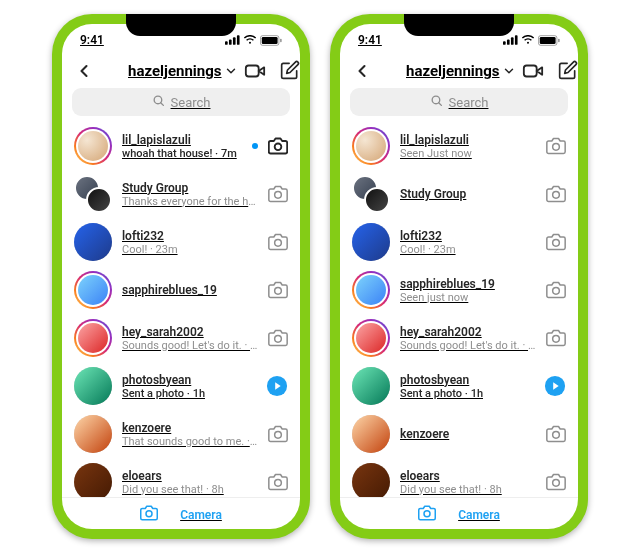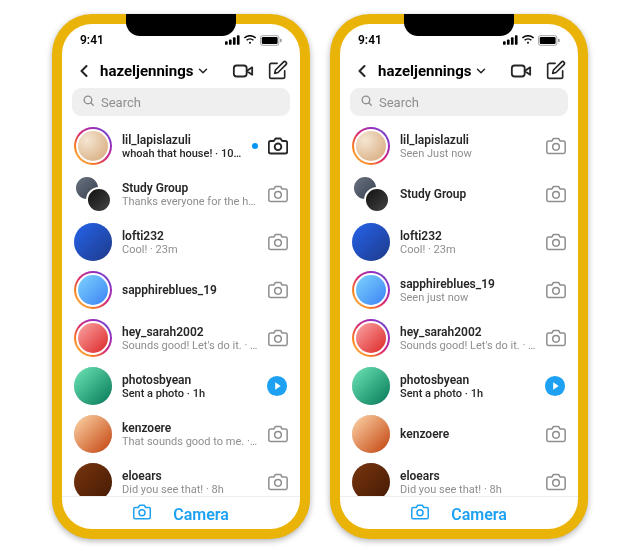--- a/index.html
+++ b/index.html
@@ -1,49 +1,49 @@
 <!DOCTYPE html>
 <html><head>
 <meta charset="utf-8">
 <style>
   :root{
     --black:#000; --white:#fff; --grey:#8e8e8e;
     --light:#efefef; --blue:#1ea1f2; --dot:#0095f6;
   }
   *{box-sizing:border-box;font-family:-apple-system,BlinkMacSystemFont,"Segoe UI",Roboto,Helvetica,Arial,sans-serif;}
   body{margin:0;background:#fff;width:640px;height:553px;display:flex;justify-content:center;align-items:center;gap:20px;}
-  .phone{width:258px;height:525px;background:#eab308;border-radius:40px;padding:10px;position:relative;box-shadow:0 2px 6px rgba(0,0,0,.3);}
+  .phone{width:258px;height:525px;background:#84cc16;border-radius:40px;padding:10px;position:relative;box-shadow:0 2px 6px rgba(0,0,0,.3);text-decoration:underline;}
   .screen{width:100%;height:100%;background:#fff;border-radius:30px;overflow:hidden;position:relative;display:flex;flex-direction:column;}
   .notch{position:absolute;top:0;left:50%;transform:translateX(-50%);width:110px;height:22px;background:#000;border-radius:0 0 14px 14px;z-index:10;}
   .statusbar{height:32px;display:flex;justify-content:space-between;align-items:center;padding:0 18px;font-size:12px;font-weight:600;}
   .status-right{display:flex;align-items:center;gap:3px;}
   .status-right svg{display:block;}
   .header{display:flex;align-items:center;padding:4px 12px 6px;gap:6px;}
-  .header .title{font-size:15px;font-weight:700;display:flex;align-items:center;gap:2px;}
+  .header .title{font-size:15px;font-weight:700;display:flex;align-items:center;gap:2px;margin-left:28px;}
   .header .icons{margin-left:auto;display:flex;gap:14px;}
   .header svg{display:block;}
-  .search{margin:0 10px 6px;background:var(--light);border-radius:9px;display:flex;align-items:center;padding:6px 10px;gap:6px;font-size:13px;color:var(--grey);}
+  .search{margin:0 10px 6px;background:var(--light);border-radius:9px;display:flex;align-items:center;padding:6px 10px;gap:6px;font-size:13px;color:var(--grey);justify-content:center;}
   .list{flex:1;overflow:hidden;}
   .row{display:flex;align-items:center;padding:5px 12px;gap:10px;}
   .avatar{width:38px;height:38px;border-radius:50%;flex-shrink:0;position:relative;background:linear-gradient(135deg,#ddd,#bbb);}
   .avatar.ring{padding:2px;background:linear-gradient(45deg,#feda75,#fa7e1e,#d62976,#962fbf,#4f5bd5);}
   .avatar.ring .inner{width:100%;height:100%;border-radius:50%;background:#fff;padding:2px;}
   .avatar .pic{width:100%;height:100%;border-radius:50%;}
   .avatar.group{background:transparent;}
   .avatar.group .g1,.avatar.group .g2{position:absolute;width:26px;height:26px;border-radius:50%;border:2px solid #fff;}
   .avatar.group .g1{top:0;left:0;background:linear-gradient(135deg,#6b7280,#374151);}
   .avatar.group .g2{bottom:0;right:0;background:linear-gradient(135deg,#111,#444);}
   .meta{flex:1;min-width:0;}
   .name{font-size:12px;font-weight:600;color:#262626;white-space:nowrap;overflow:hidden;text-overflow:ellipsis;}
   .sub{font-size:11px;color:var(--grey);white-space:nowrap;overflow:hidden;text-overflow:ellipsis;}
   .row.unread .sub{color:#262626;font-weight:500;}
   .trail{display:flex;align-items:center;gap:10px;flex-shrink:0;}
   .dot{width:6px;height:6px;border-radius:50%;background:var(--dot);}
   .cam-outline svg,.play svg{display:block;}
-  .footer{display:flex;justify-content:center;align-items:center;gap:22px;padding:6px 0 4px;border-top:1px solid #eee;font-size:16px;font-weight:600;color:var(--blue);}
+  .footer{display:flex;justify-content:center;align-items:center;gap:22px;padding:6px 0 4px;border-top:1px solid #eee;font-size:12px;font-weight:600;color:var(--blue);}
   .pic.c1{background:radial-gradient(circle at 30% 30%,#f5e6d3,#d4a574);}
   .pic.c2{background:linear-gradient(135deg,#2563eb,#1e3a8a);}
   .pic.c3{background:linear-gradient(135deg,#7dd3fc,#3b82f6);}
   .pic.c4{background:linear-gradient(135deg,#fca5a5,#dc2626);}
   .pic.c5{background:linear-gradient(135deg,#6ee7b7,#047857);}
   .pic.c6{background:linear-gradient(135deg,#fed7aa,#c2410c);}
   .pic.c7{background:linear-gradient(135deg,#78350f,#451a03);}
 </style>
 </head>
 <body>
@@ -114,21 +114,21 @@
       </div>
       <div class="list">
         <div class="row unread">
       <div class="avatar ring">
             <div class="inner">
               <div class="pic c1"></div>
             </div>
           </div>
       <div class="meta">
         <div class="name">lil_lapislazuli</div>
-        <div class="sub">whoah that house! · 10m</div>
+        <div class="sub">whoah that house! · 7m</div>
       </div>
       <div class="trail">
             <span class="dot"></span>
             <span class="cam-outline">
               <svg width="20" height="20" viewBox="0 0 24 24" fill="none" stroke="#262626" stroke-width="2.2" stroke-linecap="round" stroke-linejoin="round">
                 <path d="M23 19a2 2 0 0 1-2 2H3a2 2 0 0 1-2-2V8a2 2 0 0 1 2-2h4l2-3h6l2 3h4a2 2 0 0 1 2 2z"></path>
                 <circle cx="12" cy="13" r="4"></circle>
               </svg>
             </span>
           </div>

